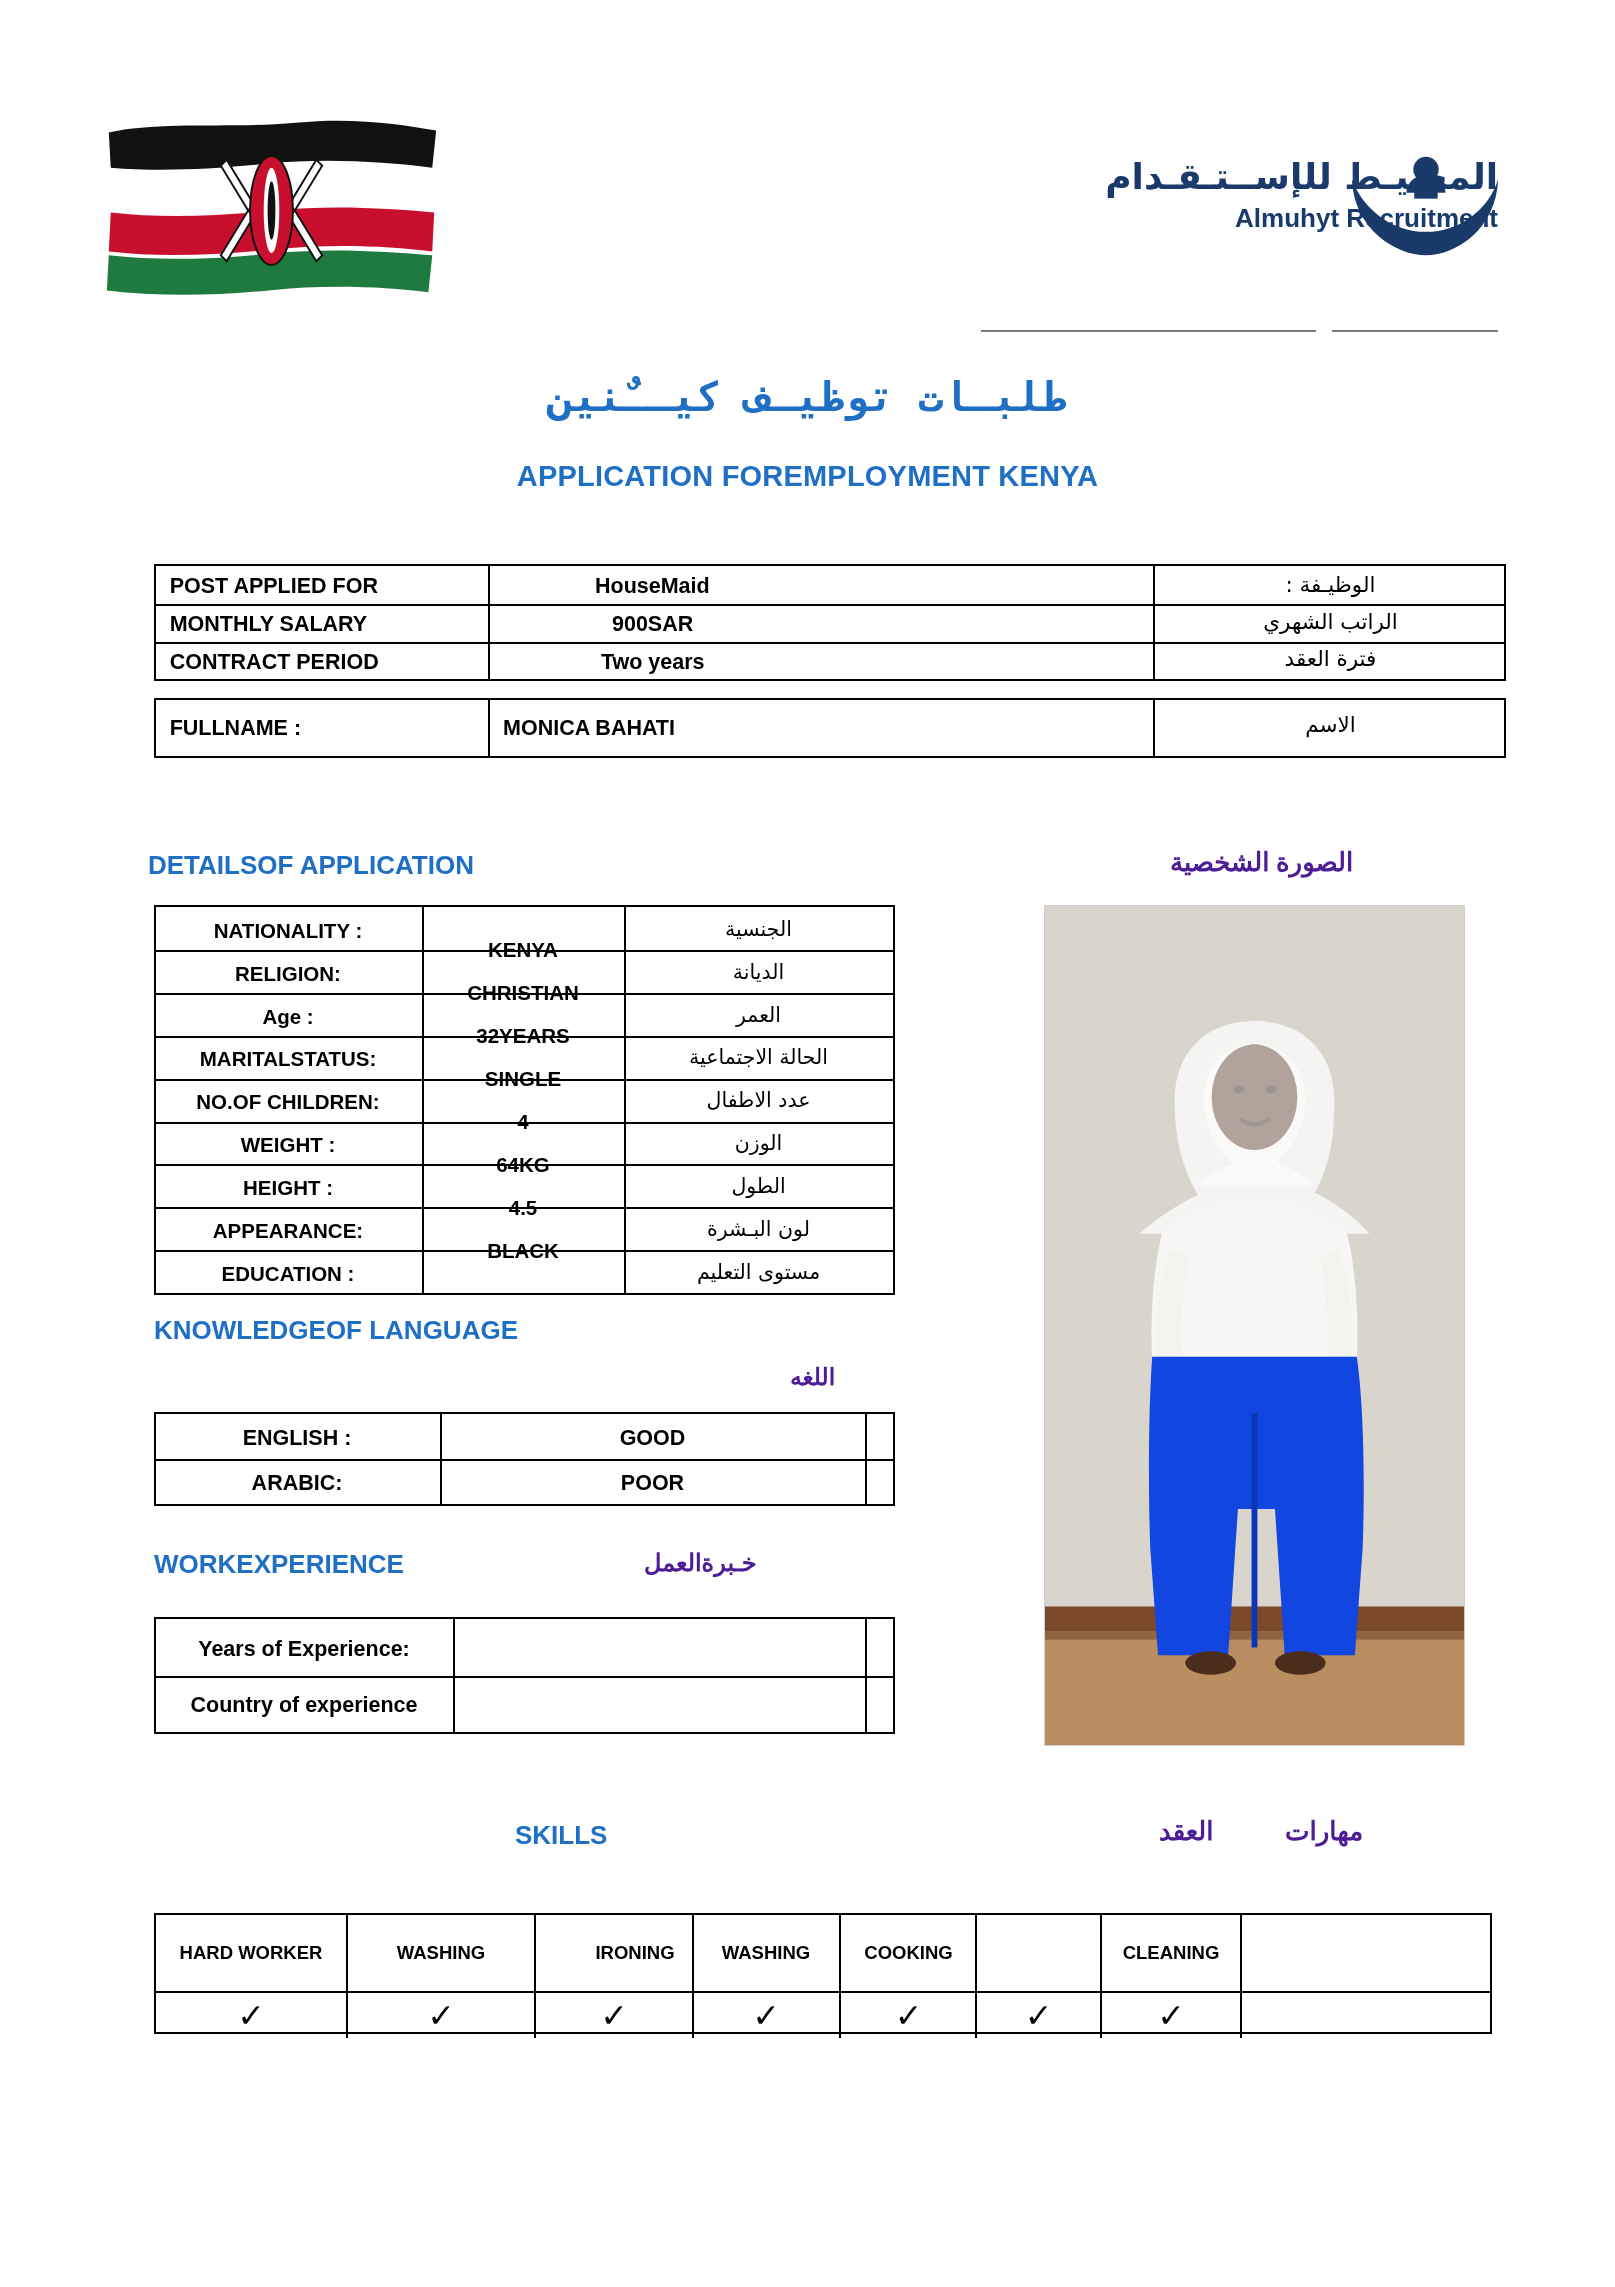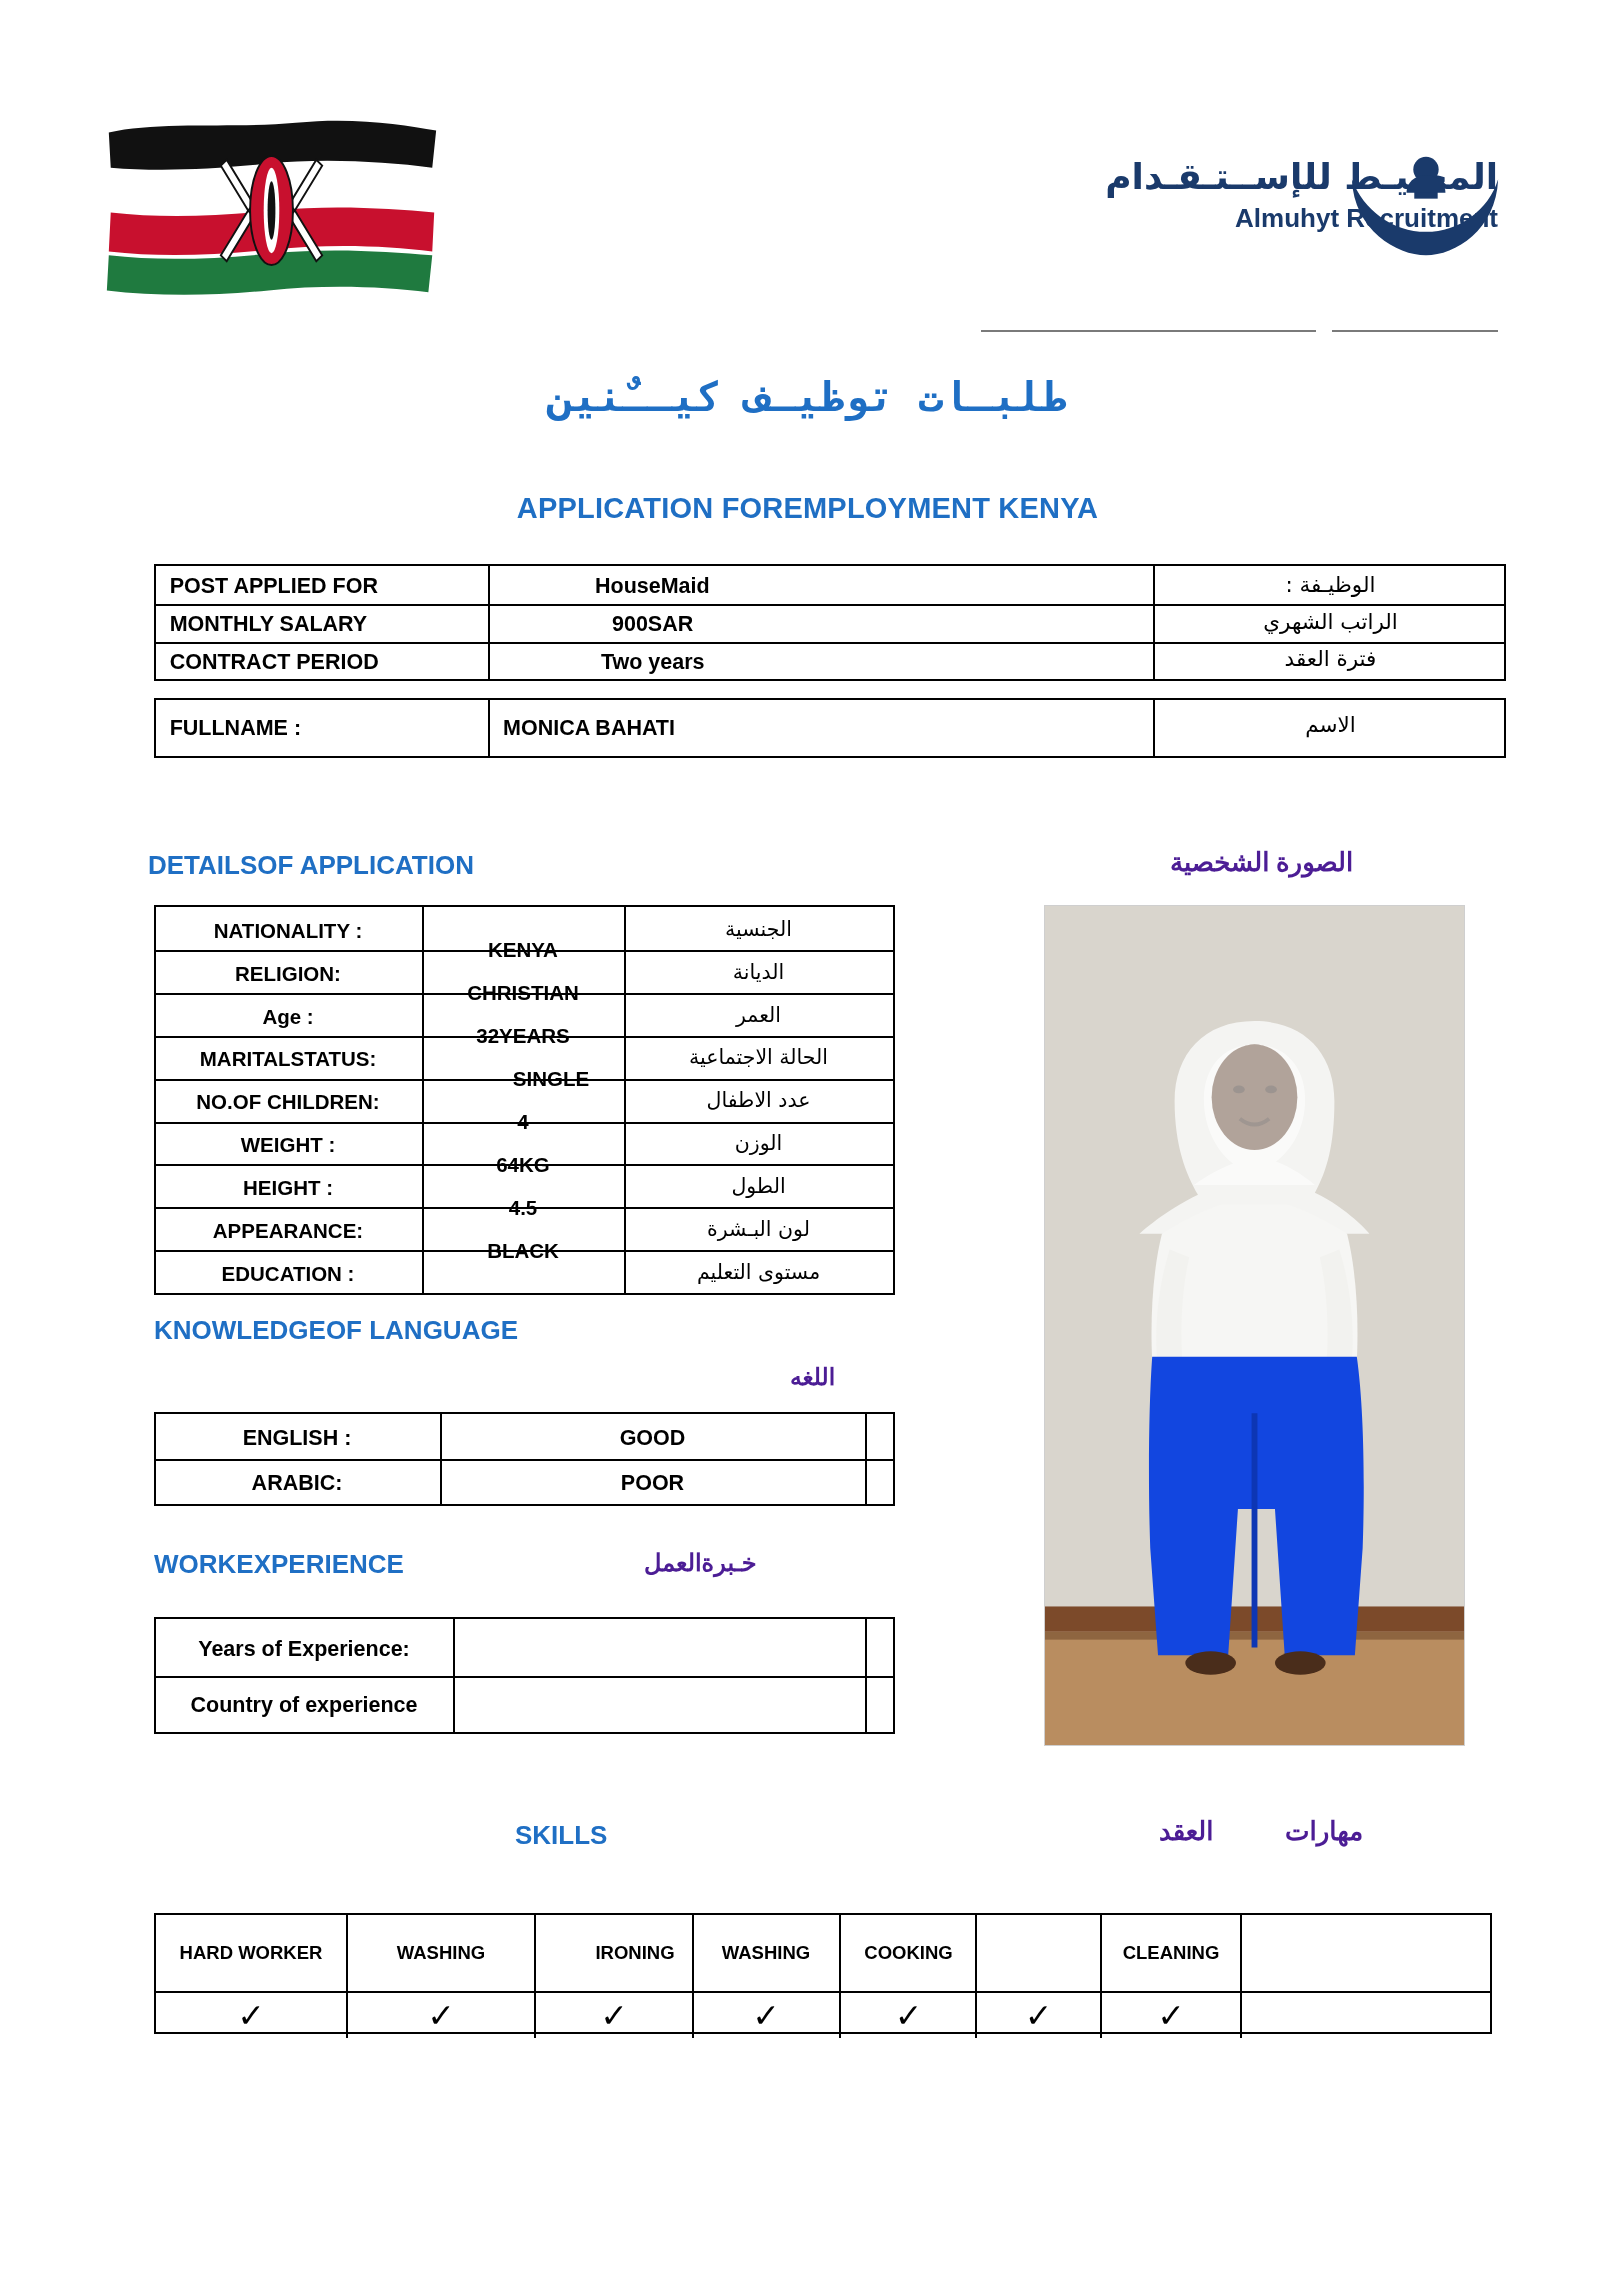--- a/index.html
+++ b/index.html
@@ -91,21 +91,20 @@
   }
   .title-en {
     position: absolute;
     left: 0; right: 0;
     top: 460px;
     text-align: center;
     font-size: 29px;
     font-weight: bold;
     color: #1f6fc4;
     letter-spacing: 0.2px;
-    margin-top: 32px;
   }
 
   
   .box {
     position: absolute;
     border: 2px solid #000;
     box-sizing: border-box;
   }
   .cellline {
     position: absolute;
@@ -342,21 +341,21 @@
 
     <div class="det-lbl" style="top:55px;">RELIGION:</div>
     <div class="det-val" style="top:74px;">CHRISTIAN</div>
     <div class="det-ar" style="top:53px;">الديانة</div>
 
     <div class="det-lbl" style="top:98px;">Age :</div>
     <div class="det-val" style="top:117px;">32YEARS</div>
     <div class="det-ar" style="top:96px;">العمر</div>
 
     <div class="det-lbl" style="top:140px;">MARITALSTATUS:</div>
-    <div class="det-val" style="top:160px;padding-left:28px;">SINGLE</div>
+    <div class="det-val" style="top:160px;">SINGLE</div>
     <div class="det-ar" style="top:138px;">الحالة الاجتماعية</div>
 
     <div class="det-lbl" style="top:183px;">NO.OF CHILDREN:</div>
     <div class="det-val" style="top:203px;">4</div>
     <div class="det-ar" style="top:181px;">عدد الاطفال</div>
 
     <div class="det-lbl" style="top:226px;">WEIGHT :</div>
     <div class="det-val" style="top:246px;">64KG</div>
     <div class="det-ar" style="top:224px;">الوزن</div>
 

